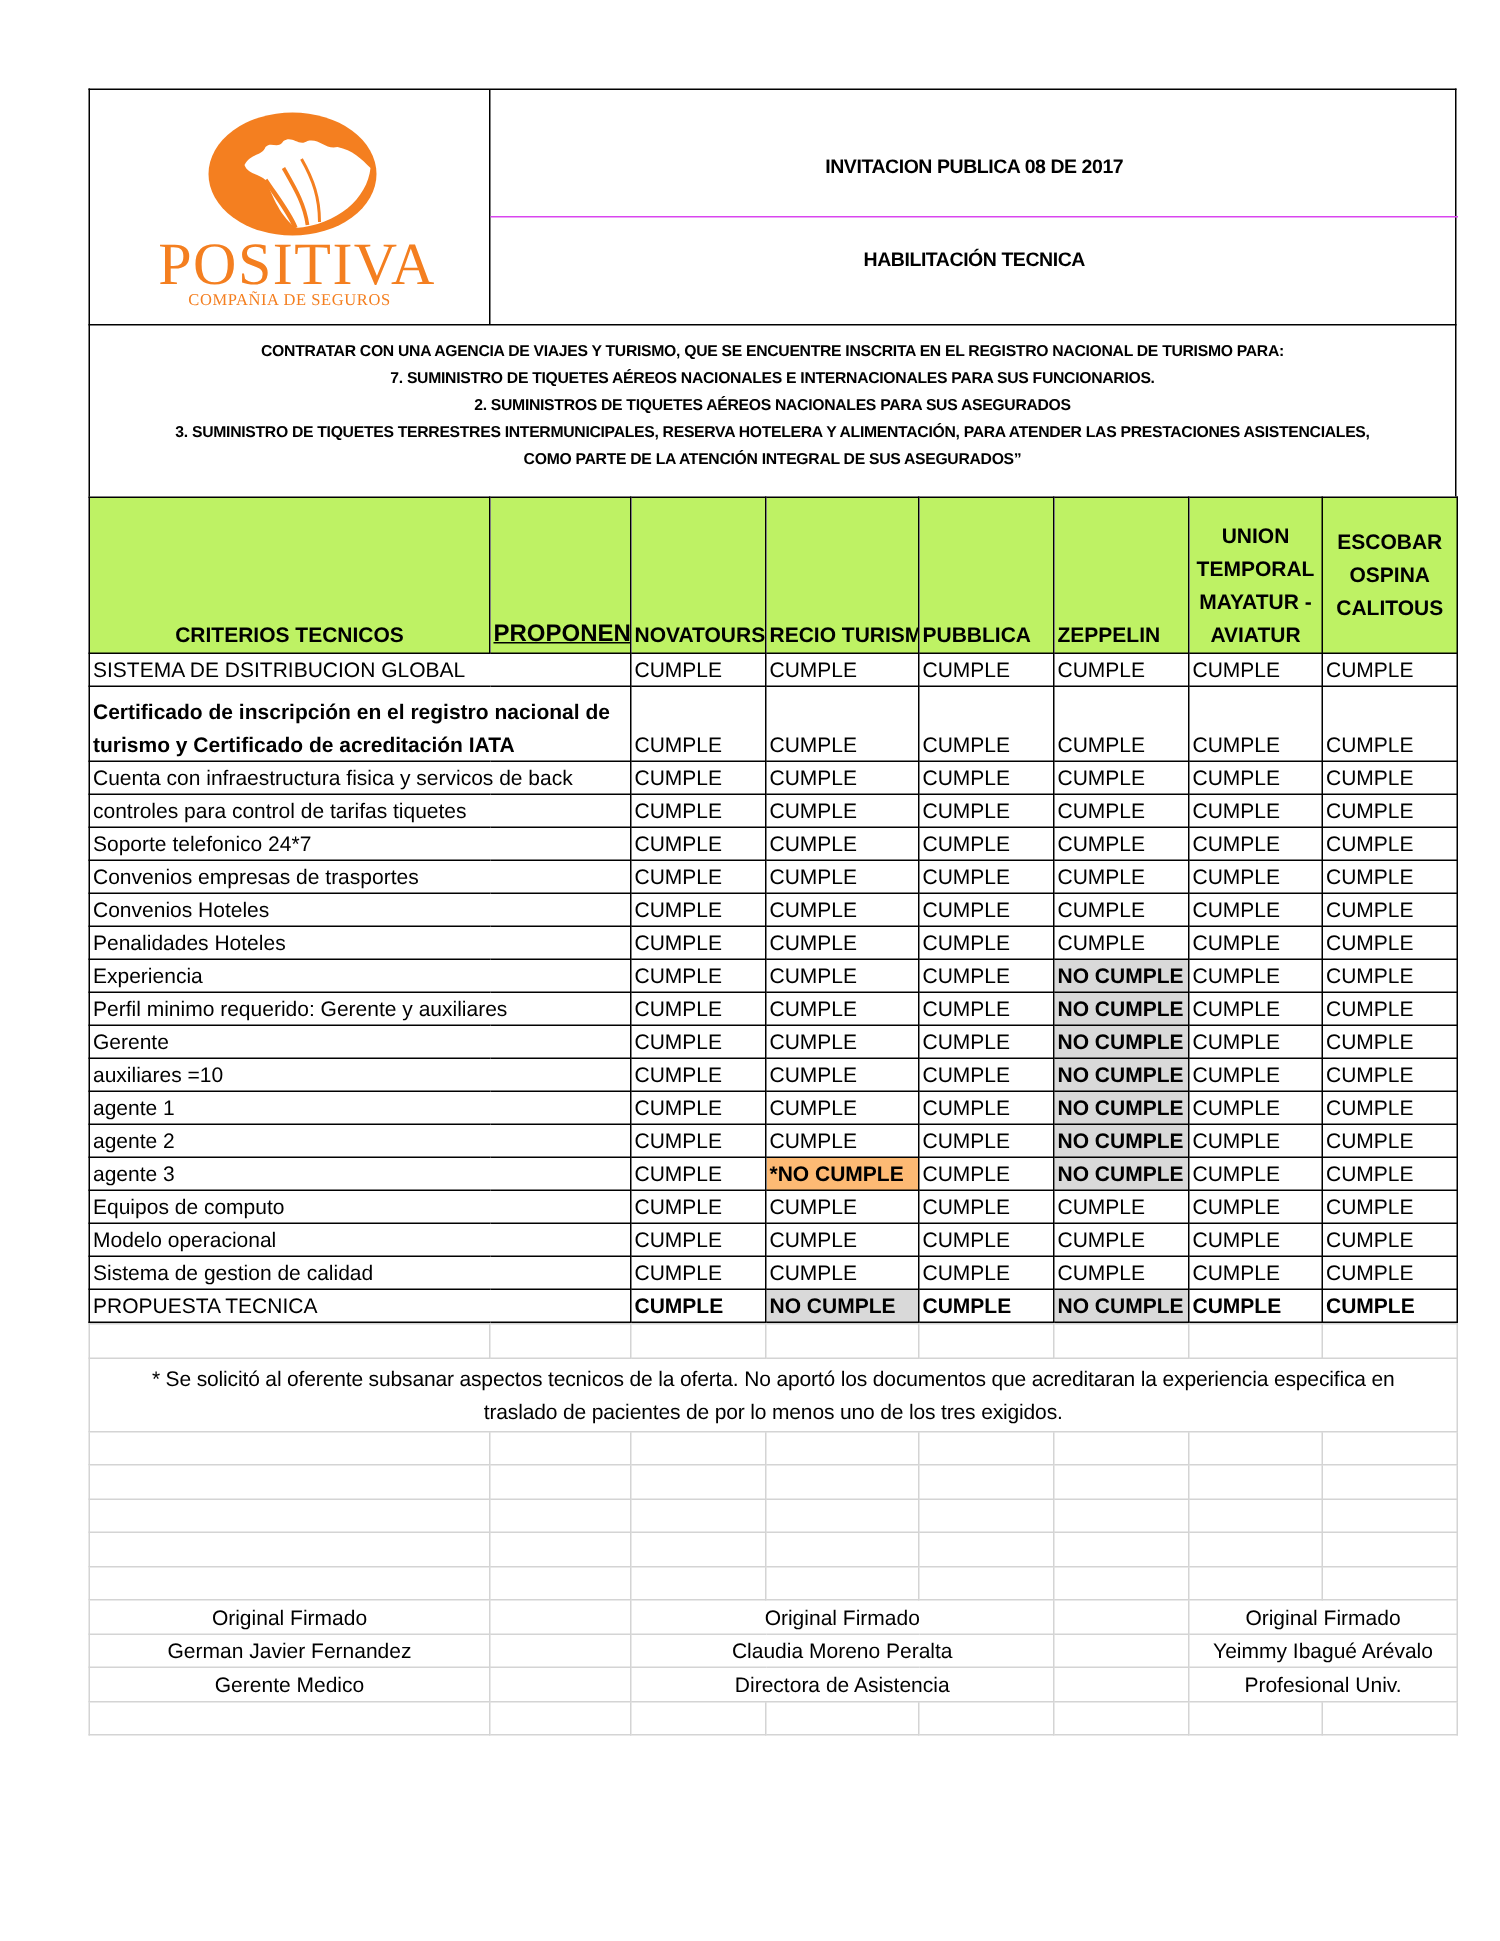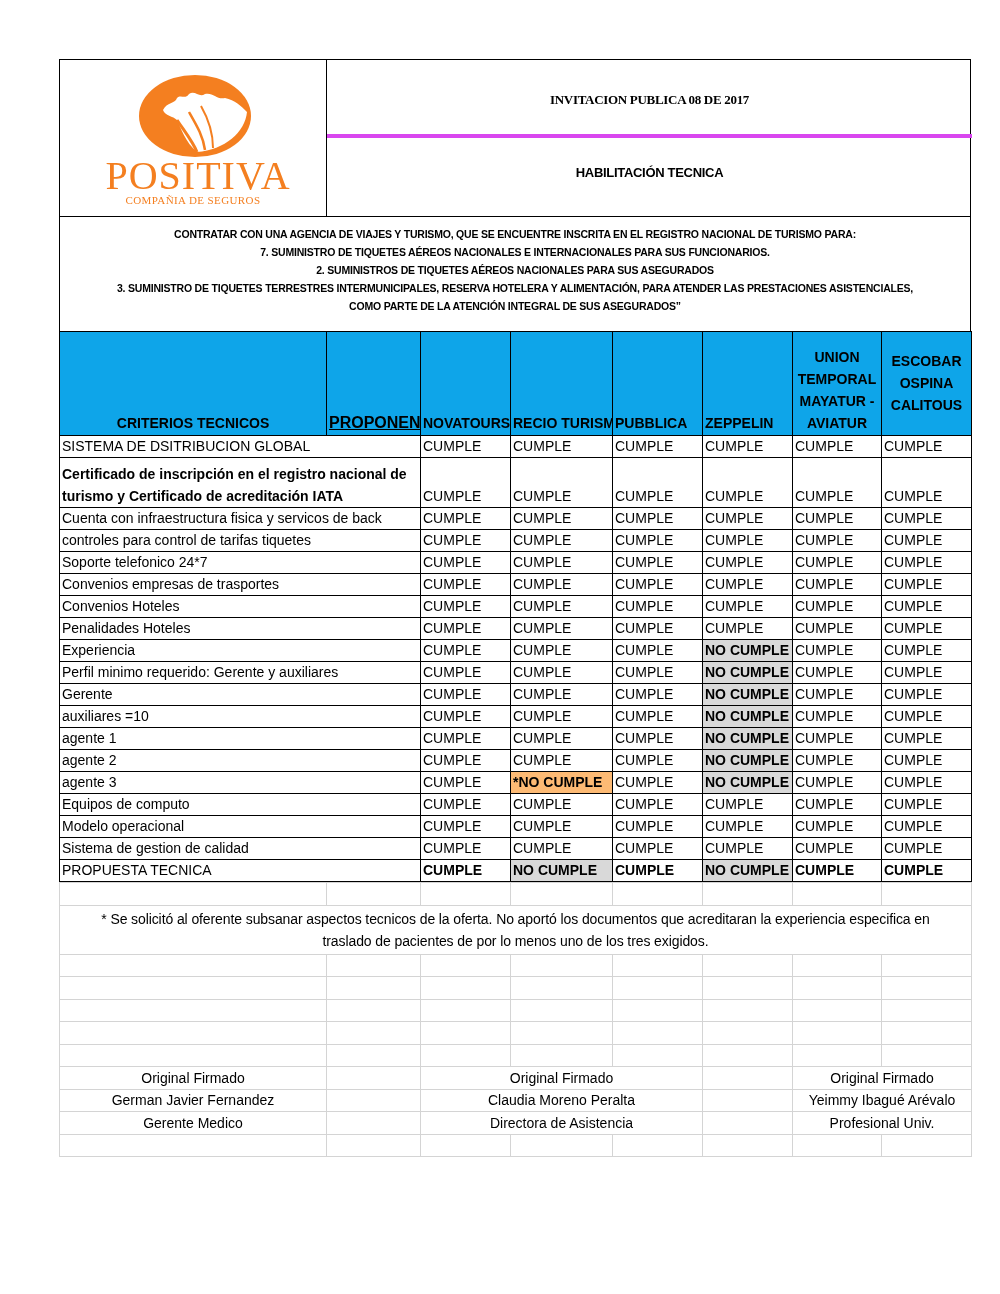--- a/index.html
+++ b/index.html
@@ -2,31 +2,31 @@
 <html><head>
 <meta charset="utf-8">
 <style>
   html, body { margin:0; padding:0; background:#ffffff; }
   body { width:1000px; height:1294px; position:relative; font-family:"Liberation Sans", sans-serif; color:#000; }
   .sheet { position:absolute; left:59px; top:59px; width:912px; }
   
   .hdr { position:relative; height:157px; border:1.5px solid #000; border-bottom:none; box-sizing:border-box; }
   .logo-cell { position:absolute; left:0; top:0; width:267px; height:156px; border-right:1.5px solid #000; box-sizing:border-box; }
   .title-cell { position:absolute; left:267px; width:645px; display:flex; align-items:center; justify-content:center; font-weight:bold; font-size:13px; letter-spacing:-0.3px; }
-  .title1 { top:6px; height:68px; border-bottom:4px solid #d946ef;font-family:Liberation Serif, serif; }
+  .title1 { top:16px; height:68px; border-bottom:1px solid #d946ef; }
   .title2 { top:68px; height:88px; }
   .logo-svg { position:absolute; left:25px; top:12px; }
   .brand { position:absolute; left:28px; top:96px; width:220px; text-align:center; color:#f47f20; font-family:"Liberation Serif", serif; font-size:40px; letter-spacing:1px; line-height:40px; }
   .brand-sub { position:absolute; left:28px; top:134px; width:210px; text-align:center; color:#f47f20; font-family:"Liberation Serif", serif; font-size:11px; letter-spacing:0.4px; }
   
   .desc { border:1.5px solid #000; border-bottom:none; height:115px; box-sizing:border-box; padding-top:8px; text-align:center; font-weight:bold; font-size:10.5px; line-height:18px; letter-spacing:-0.2px; }
   
   table.grid { border-collapse:collapse; table-layout:fixed; width:912px; }
   table.grid td { border:1.5px solid #000; padding:0 2px; font-size:14px; white-space:nowrap; overflow:hidden; height:21px; line-height:21px; box-sizing:border-box; }
-  table.grid tr.head td { background:#0ea5e9; height:104px; vertical-align:bottom; font-weight:bold; text-align:left; line-height:22px; padding-bottom:1px; }
+  table.grid tr.head td { background:#bef264; height:104px; vertical-align:bottom; font-weight:bold; text-align:left; line-height:22px; padding-bottom:1px; }
   table.grid tr.head td.center { text-align:center; white-space:normal; }
   table.grid tr.head td.small { font-size:16px;text-decoration:underline; }
   table.grid tr.tall td { height:50px; vertical-align:bottom; line-height:22px; }
   table.grid tr.tall td.crit { white-space:normal;font-weight:bold; }
   td.no { background:#d9d9d9; font-weight:bold; }
   td.no-light { background:#fdba74; font-weight:bold; }
   td.bold { font-weight:bold; }
   
   table.faint { border-collapse:collapse; table-layout:fixed; width:912px; }
   table.faint td { border:1.5px solid #d4d4d4; height:22.5px; font-size:14px; text-align:center; padding:0; box-sizing:border-box; white-space:nowrap; }

